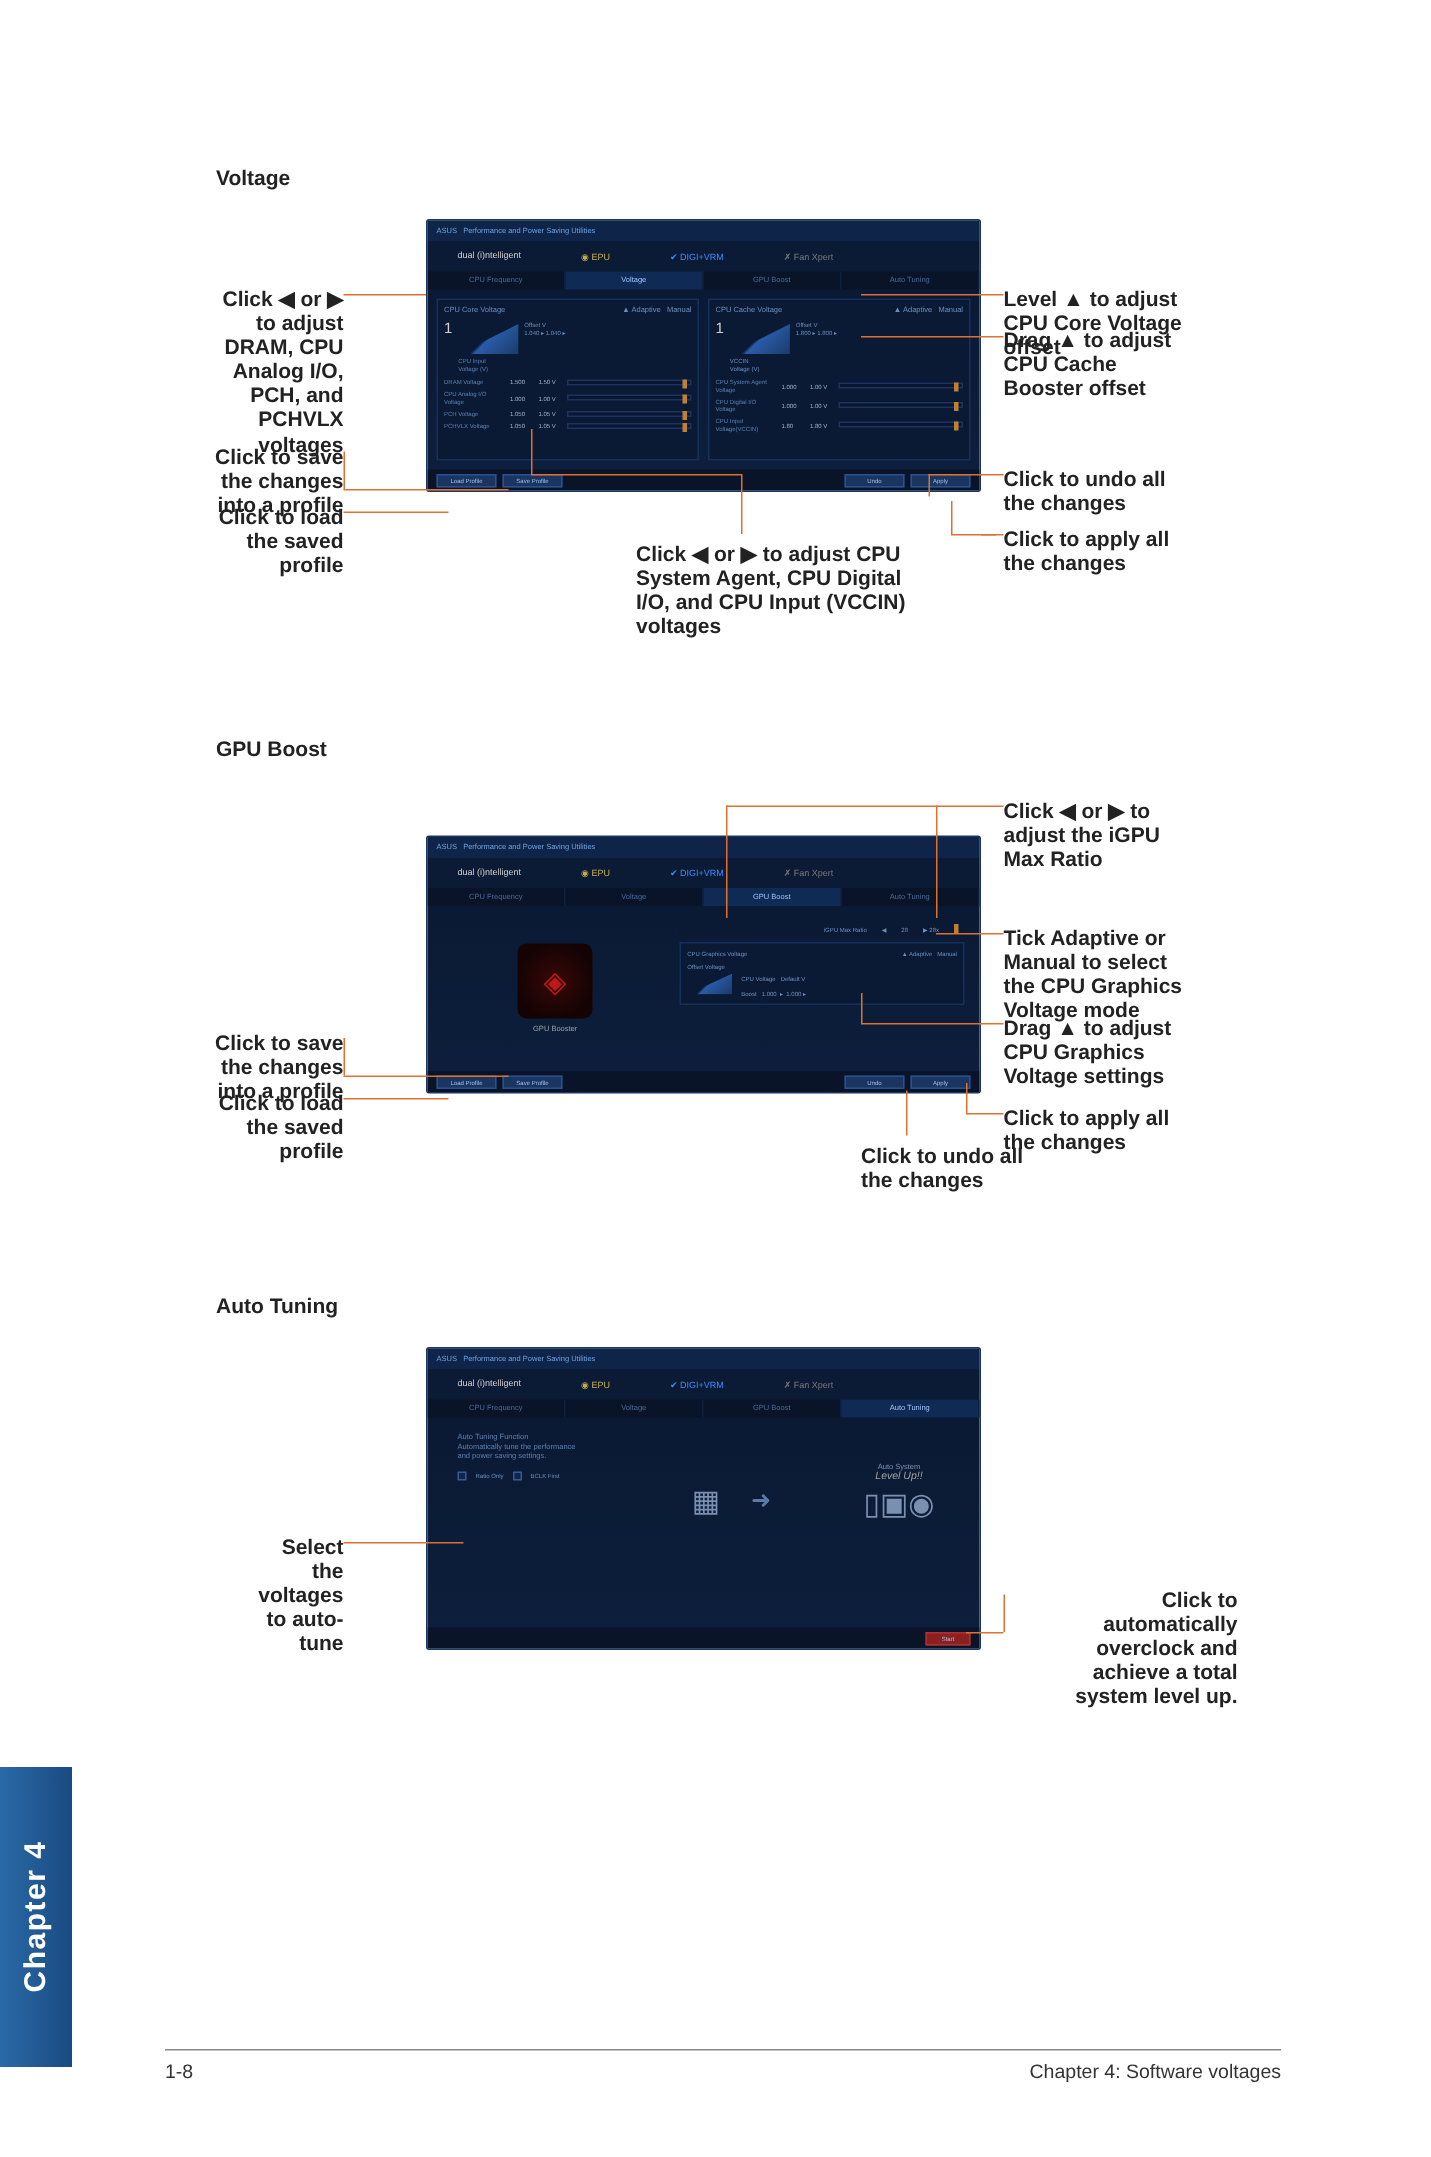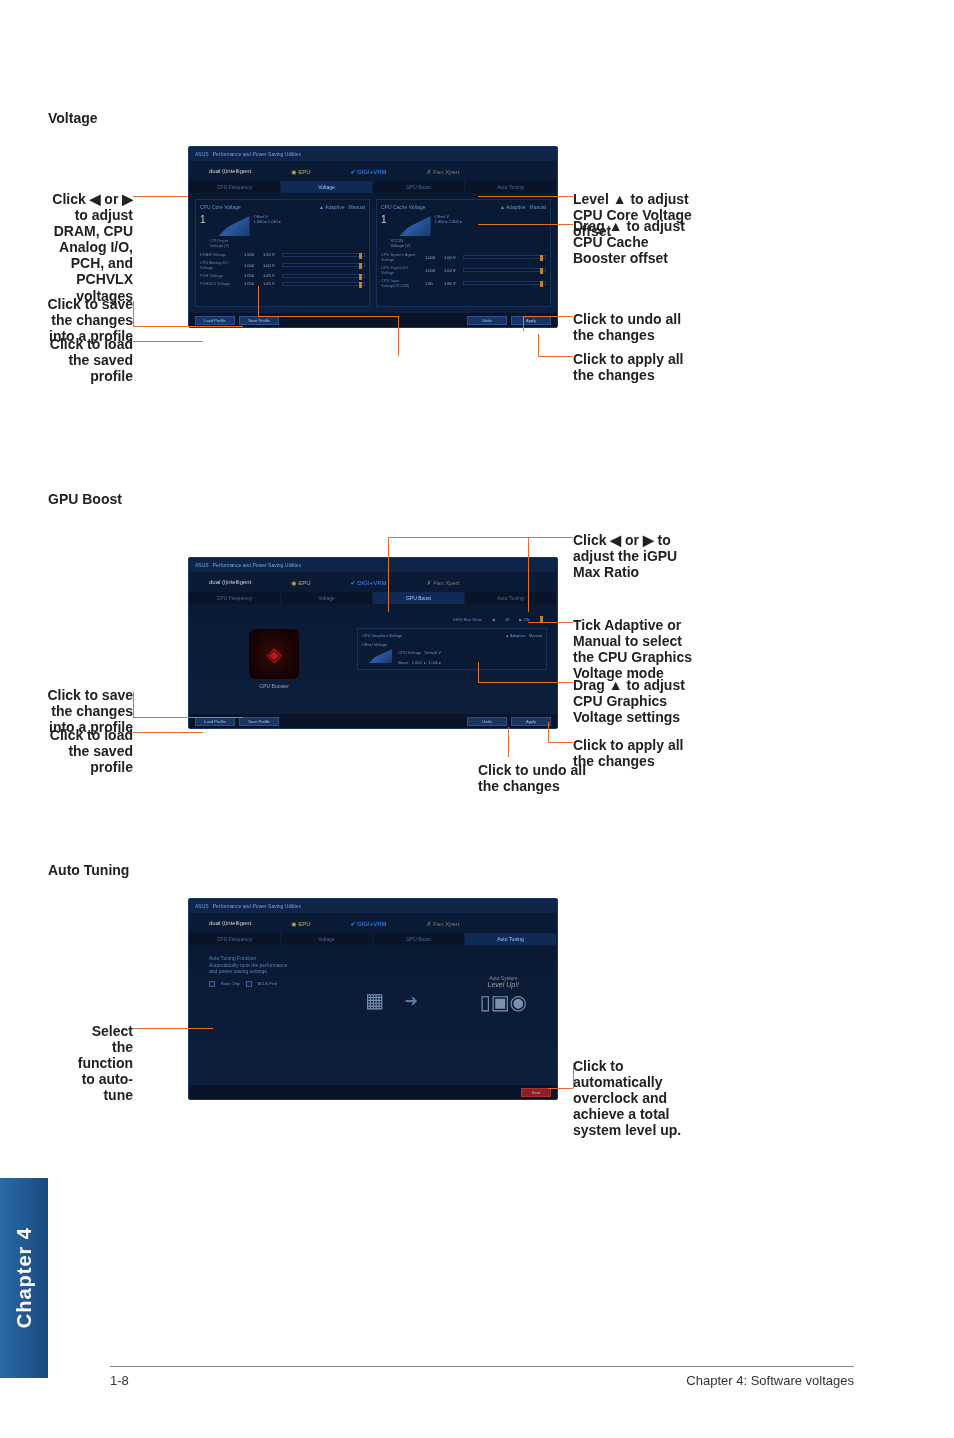--- a/index.html
+++ b/index.html
@@ -5,21 +5,22 @@
   * { margin: 0; padding: 0; box-sizing: border-box; }
   body {
     font-family: Arial, Helvetica, sans-serif;
     background: #fff;
     width: 954px;
     margin: 0 auto;
     position: relative;
     height: 1438px;
   }
   .page {
-    padding: 110px 100px 0 48px;
+    padding: 110px 100px 0 100px;
+    margin-left: 44px;
   }
   .section-title {
     font-size: 14px;
     font-weight: bold;
     color: #222;
     margin-bottom: 10px;
   }
   .figure-block {
     position: relative;
     margin-bottom: 55px;
@@ -378,20 +379,21 @@
 
     <div class="callout right" style="left:525px; top:175px; width:120px;">Click to undo all the changes</div>
     <div class="lead-line" style="left:475px; top:180px; width:50px;"></div>
     <div class="lead-line v" style="left:475px; top:180px; height:15px;"></div>
 
     <div class="callout right" style="left:525px; top:215px; width:120px;">Click to apply all the changes</div>
     <div class="lead-line" style="left:510px; top:220px; width:15px;"></div>
     <div class="lead-line v" style="left:490px; top:198px; height:22px;"></div>
     <div class="lead-line" style="left:490px; top:220px; width:30px;"></div>
 
+    <div class="callout bottom" style="left:280px; top:225px; width:190px;">Click ◀ or ▶ to  adjust CPU System Agent, CPU Digital I/O, and CPU Input (VCCIN) voltages</div>
     <div class="lead-line v" style="left:350px; top:180px; height:40px;"></div>
     <div class="lead-line" style="left:210px; top:180px; width:140px;"></div>
     <div class="lead-line v" style="left:210px; top:150px; height:30px;"></div>
   </div>
 
   <div class="section-title">GPU Boost</div>
 
   <div class="figure-block" style="height:290px;">
 
     <div class="screenshot" style="left:140px; top:40px; width:370px;">
@@ -511,24 +513,24 @@
           <div style="font-size:5px; color:#7a90b0;">Auto System</div>
           <div class="level-up-text">Level Up!!</div>
           <div class="level-up-icons">▯▣◉</div>
         </div>
       </div>
       <div class="ss-footer" style="justify-content:flex-end;">
         <div class="ss-btn red">Start</div>
       </div>
     </div>
 
-    <div class="callout left" style="left:20px; top:135px; width:65px;">Select the function to auto-tune</div>
+    <div class="callout left" style="left:20px; top:135px; width:65px;">Select the voltages to auto-tune</div>
     <div class="lead-line" style="left:85px; top:140px; width:80px;"></div>
 
-    <div class="callout right" style="left:525px; top:170px; width:130px;">Click to automatically overclock and achieve a total system level up.</div>
+    <div class="callout right" style="left:551px; top:170px; width:130px;text-align:right;">Click to automatically overclock and achieve a total system level up.</div>
     <div class="lead-line" style="left:500px; top:200px; width:25px;"></div>
     <div class="lead-line v" style="left:525px; top:175px; height:25px;"></div>
   </div>
 
 </div>
 
 <div class="chapter-tab">
   <span>Chapter 4</span>
 </div>
 

